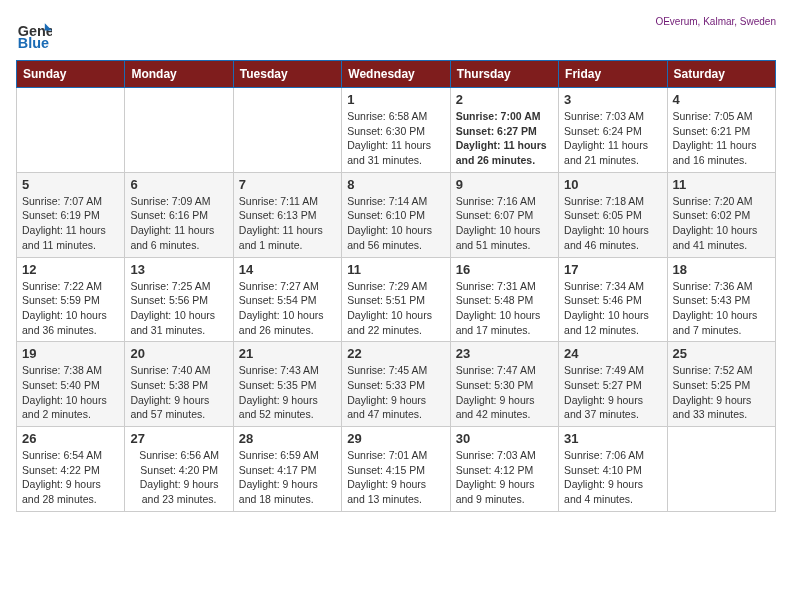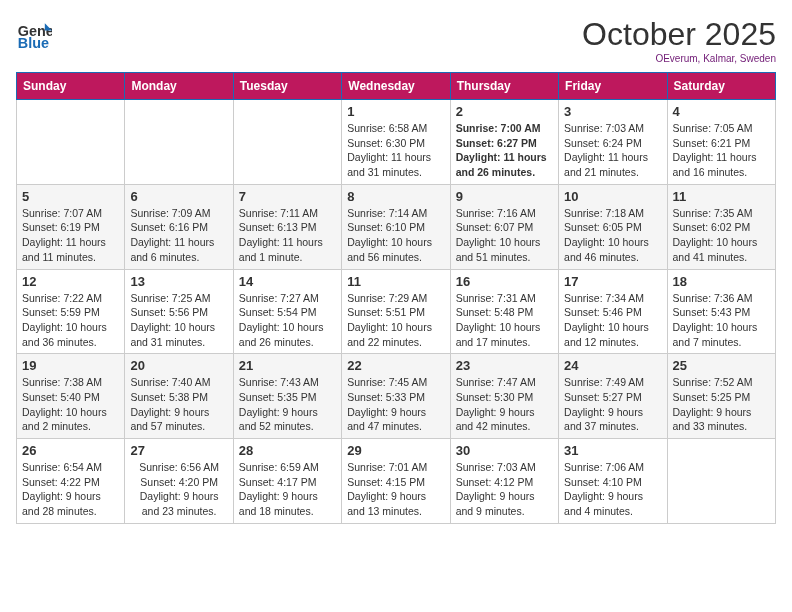--- a/index.html
+++ b/index.html
@@ -38,21 +38,21 @@
     .subtitle {
       font-size: 10px;
       color: #701a75;
     }
     table {
       width: 100%;
       border-collapse: collapse;
       font-size: 11px;
     }
     thead tr th {
-      background-color: #be185d;
+      background-color: #7f1d1d;
       color: #fff;
       text-align: left;
       padding: 6px 6px;
       font-size: 12px;
       font-weight: bold;
       border: 1px solid #1a6bb5;
     }
     tbody tr td {
       border: 1px solid #ccc;
       vertical-align: top;
@@ -85,21 +85,20 @@
 
 <div class="header">
   <div class="logo">
     <svg class="logo-icon" viewBox="0 0 40 40">
       <text x="2" y="22" font-size="16" font-weight="bold" fill="#333">General</text>
       <text x="2" y="36" font-size="16" font-weight="bold" fill="#1a6bb5">Blue</text>
       <polygon points="32,8 40,16 32,16" fill="#1a6bb5"></polygon>
     </svg>
   </div>
   <div class="title-block">
-    <div class="month-title">October 2025</div>
     <div class="subtitle">OEverum, Kalmar, Sweden</div>
   </div>
 </div>
 
 <table>
   <thead>
     <tr>
     <th>Sunday</th>
         <th>Monday</th>
         <th>Tuesday</th>
@@ -181,21 +180,21 @@
         </td>
         <td>
           <span class="day-number">10</span>
           <div class="cell-text" style="white-space: pre-line;">Sunrise: 7:18 AM
 Sunset: 6:05 PM
 Daylight: 10 hours
 and 46 minutes.</div>
         </td>
         <td>
           <span class="day-number">11</span>
-          <div class="cell-text" style="white-space: pre-line;">Sunrise: 7:35 AM
+          <div class="cell-text" style="white-space: pre-line;">Sunrise: 7:20 AM
 Sunset: 6:02 PM
 Daylight: 10 hours
 and 41 minutes.</div>
         </td>
       </tr>
       <tr>
         <td>
           <span class="day-number">12</span>
           <div class="cell-text" style="white-space: pre-line;">Sunrise: 7:22 AM
 Sunset: 5:59 PM

